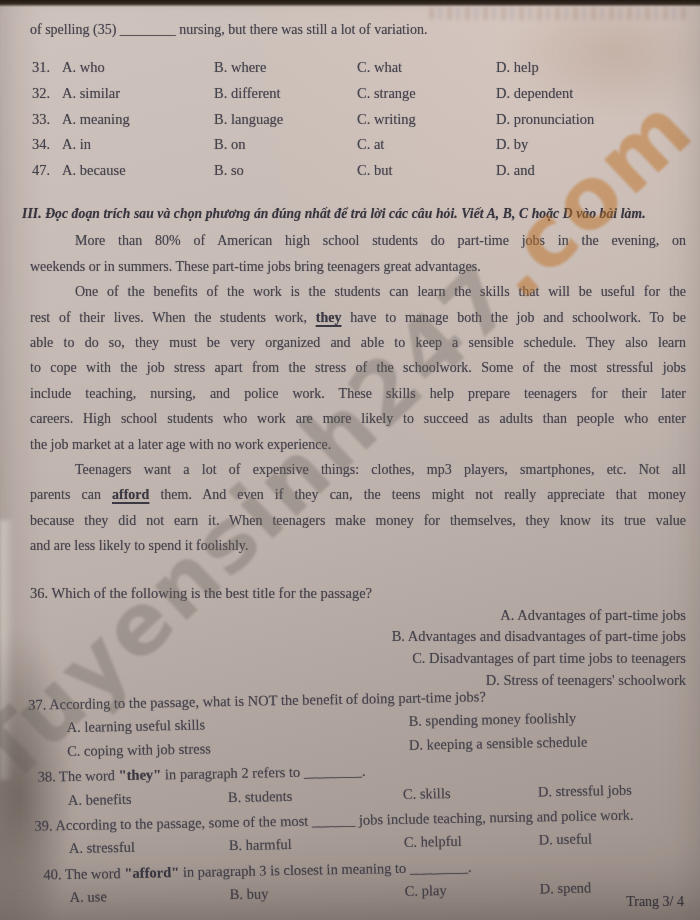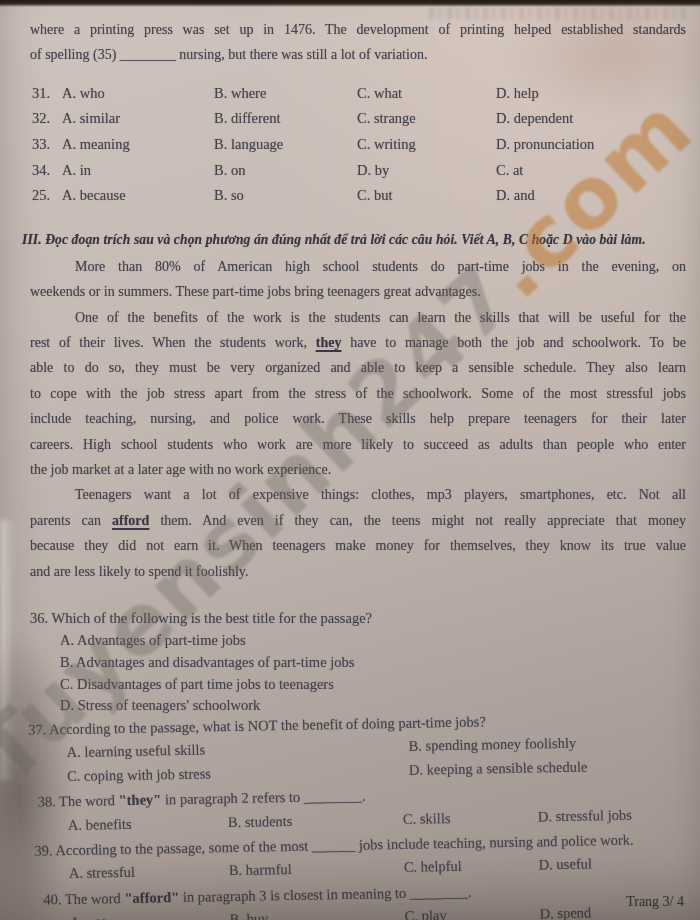--- a/index.html
+++ b/index.html
@@ -58,21 +58,21 @@
 
   .s3 { font-weight:bold; font-style:italic; font-size:13.6px; color:#37353f;
     margin:10px -6px 6px -8px; letter-spacing:0.1px; }
 
   .bterm { font-weight:bold; color:#3a3842; text-decoration:underline;
     text-underline-offset:3px; text-decoration-thickness:1.5px; }
   .bword { font-weight:bold; color:#3a3842; }
 
   .q36 { margin-top:23px; font-size:14.5px; }
   .q36 .stem { line-height:23px; }
-  .q36 .opt { margin-left:30px; line-height:21.8px; }
+  .q36 .opt { margin-left:30px; line-height:21.8px;text-align:right; }
 
   .lower { margin-top:1px; font-size:14.5px; transform:rotate(-1.05deg); transform-origin:40px 50%; }
   .lower .stem { line-height:23.4px; }
   .pl8 { padding-left:8px; }
   .pl4 { padding-left:4px; }
   .pl12 { padding-left:12px; }
   .mt { margin-top:2px; }
   .q37row { display:grid; grid-template-columns:342px auto; padding-left:38px; line-height:23.4px; }
   .optrow { display:grid; grid-template-columns:160px 175px 135px auto; padding-left:38px; line-height:23.4px; }
 
@@ -88,21 +88,20 @@
   <div class="smudge"></div>
   <div class="edge-light"></div>
   <div class="corner-shadow"></div>
   <div class="tr-tint"></div>
 
   <div class="watermark"><span class="wm1">Tuyensinh247</span><span class="wm2">.com</span></div>
 
   <div class="content">
 
     <div class="intro">
-      <div class="line j">where a printing press was set up in 1476. The development of printing helped established standards</div>
       <div class="line"><span>of spelling (35) </span><span>________</span><span> nursing, but there was still a lot of variation.</span></div>
     </div>
 
     <div class="cloze">
       <div class="cloze-row">
         <span>31.</span>
         <span>A. who</span>
         <span>B. where</span>
         <span>C. what</span>
         <span>D. help</span>
@@ -118,25 +117,25 @@
         <span>33.</span>
         <span>A. meaning</span>
         <span>B. language</span>
         <span>C. writing</span>
         <span>D. pronunciation</span>
       </div>
       <div class="cloze-row">
         <span>34.</span>
         <span>A. in</span>
         <span>B. on</span>
+        <span>C. at</span>
         <span>D. by</span>
-        <span>C. at</span>
-      </div>
-      <div class="cloze-row">
-        <span>25.</span>
+      </div>
+      <div class="cloze-row">
+        <span>47.</span>
         <span>A. because</span>
         <span>B. so</span>
         <span>C. but</span>
         <span>D. and</span>
       </div>
     </div>
 
     <div class="s3">III. Đọc đoạn trích sau và chọn phương án đúng nhất để trả lời các câu hỏi. Viết A, B, C hoặc D vào bài làm.</div>
 
     <div class="passage">

